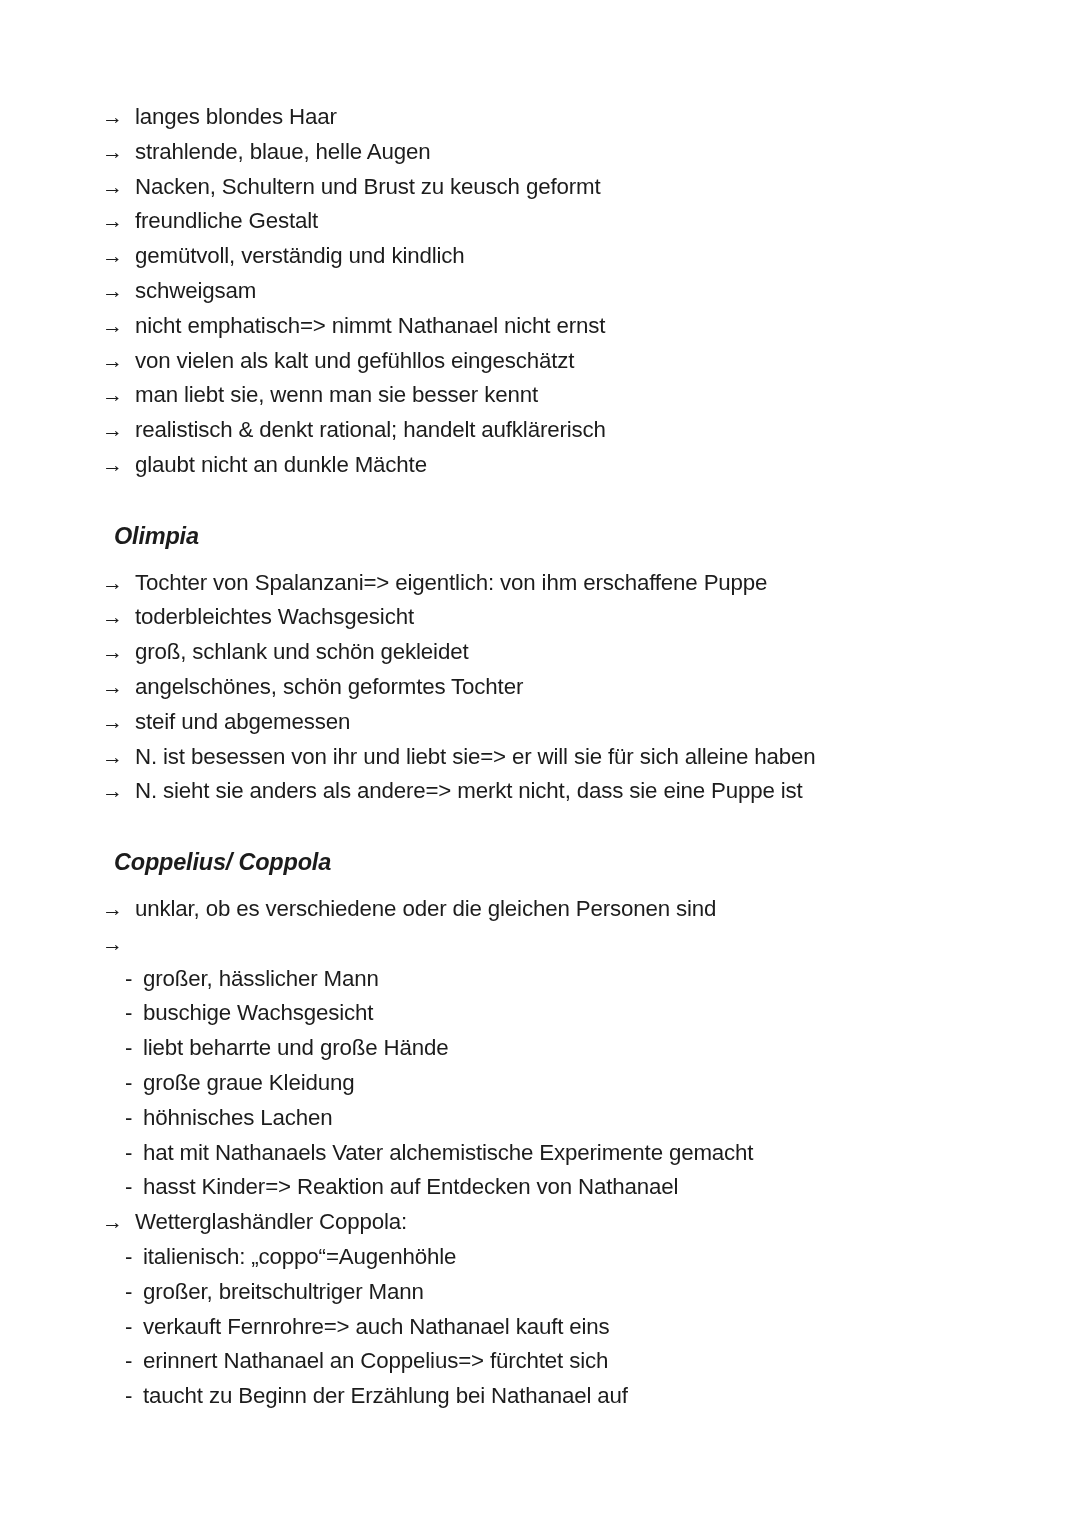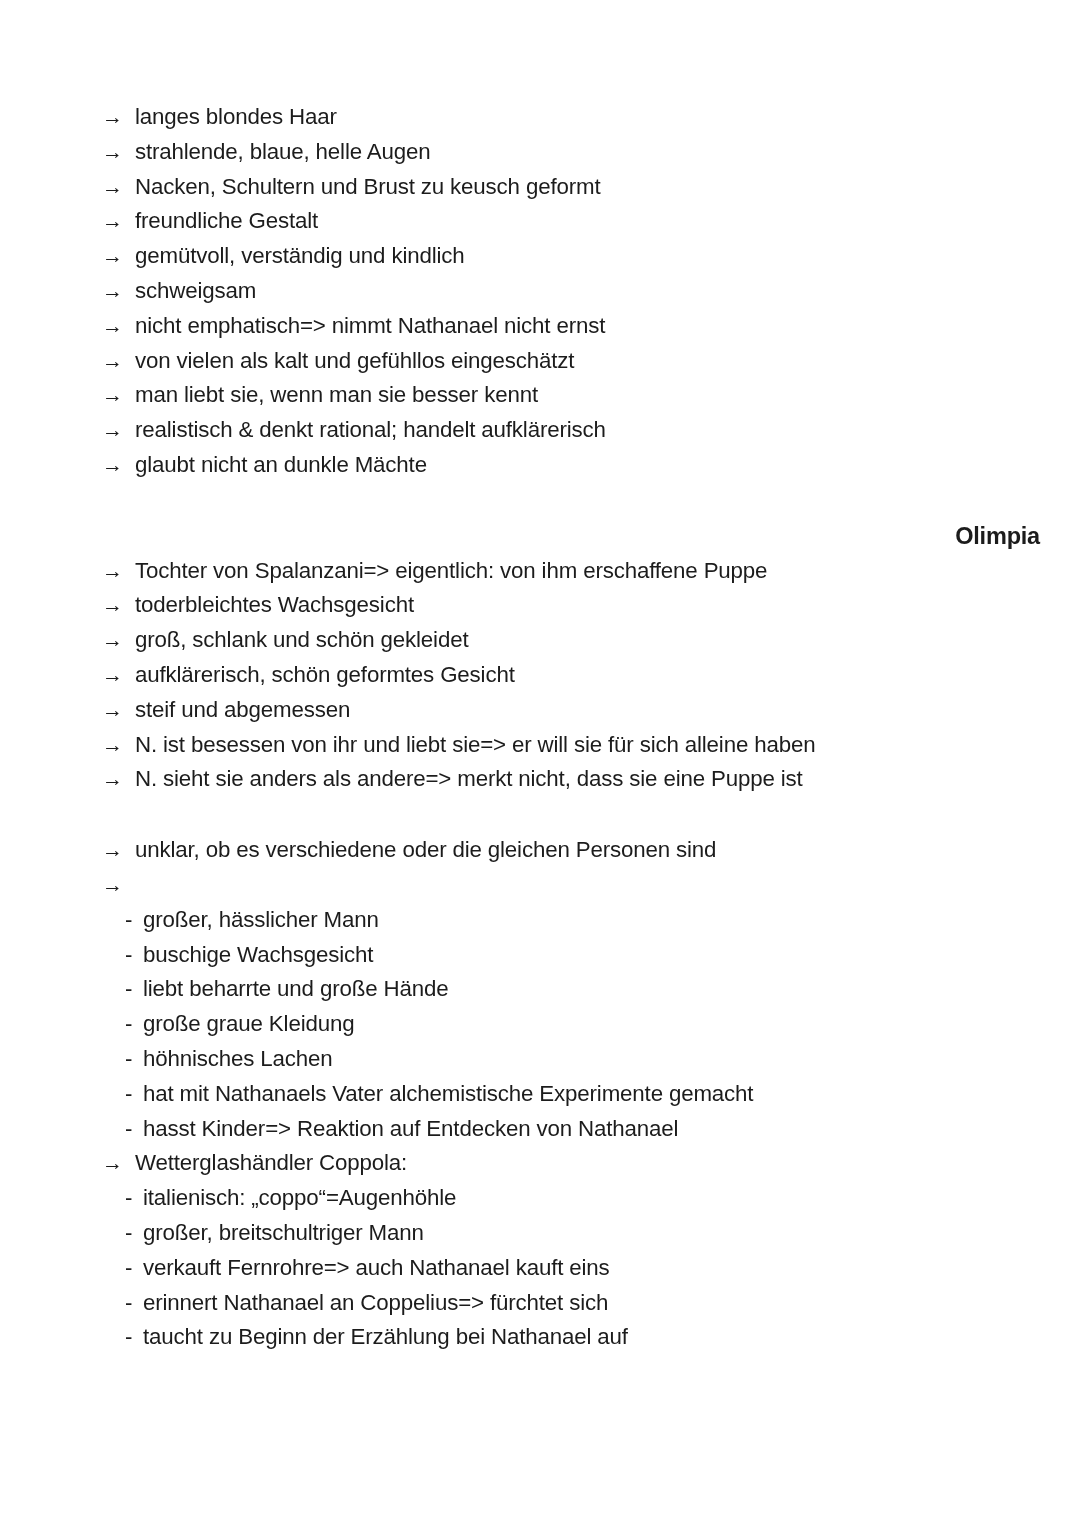--- a/index.html
+++ b/index.html
@@ -19,24 +19,24 @@
     width: 1080px;
     height: 1527px;
     padding: 100px 40px 0 102px;
     background: #ffffff;
   }
   .section { margin: 0; }
   .section + .section { margin-top: 36px; }
   .section-heading {
     font-size: 23.5px;
     font-weight: bold;
+    font-style: italic;
     line-height: 34.8px;
-    margin: 0;
+    margin: 12px;
     letter-spacing: -0.2px;
-    text-align: right;
   }
   ul.item-list, ul.sub-list {
     list-style: none;
     margin: 0;
     padding: 0;
   }
   li.item, li.sub-item {
     display: flex;
     align-items: baseline;
     font-size: 22.3px;
@@ -121,37 +121,38 @@
           <li class="item">
             <span class="arrow-bullet">→</span>
             <span class="item-text">toderbleichtes Wachsgesicht</span>
           </li>
           <li class="item">
             <span class="arrow-bullet">→</span>
             <span class="item-text">groß, schlank und schön gekleidet</span>
           </li>
           <li class="item">
             <span class="arrow-bullet">→</span>
-            <span class="item-text">aufklärerisch, schön geformtes Gesicht</span>
+            <span class="item-text">angelschönes, schön geformtes Tochter</span>
           </li>
           <li class="item">
             <span class="arrow-bullet">→</span>
             <span class="item-text">steif und abgemessen</span>
           </li>
           <li class="item">
             <span class="arrow-bullet">→</span>
             <span class="item-text">N. ist besessen von ihr und liebt sie=&gt; er will sie für sich alleine haben</span>
           </li>
           <li class="item">
             <span class="arrow-bullet">→</span>
             <span class="item-text">N. sieht sie anders als andere=&gt; merkt nicht, dass sie eine Puppe ist</span>
           </li>
         </ul>
       </div>
       <div class="section">
+        <h2 class="section-heading">Coppelius/ Coppola</h2>
         <ul class="item-list">
           <li class="item">
             <span class="arrow-bullet">→</span>
             <span class="item-text">unklar, ob es verschiedene oder die gleichen Personen sind</span>
           </li>
           <li class="item">
             <span class="arrow-bullet">→</span>
             <ul class="sub-list">
               <li class="sub-item">
                 <span class="dash-bullet">-</span>

